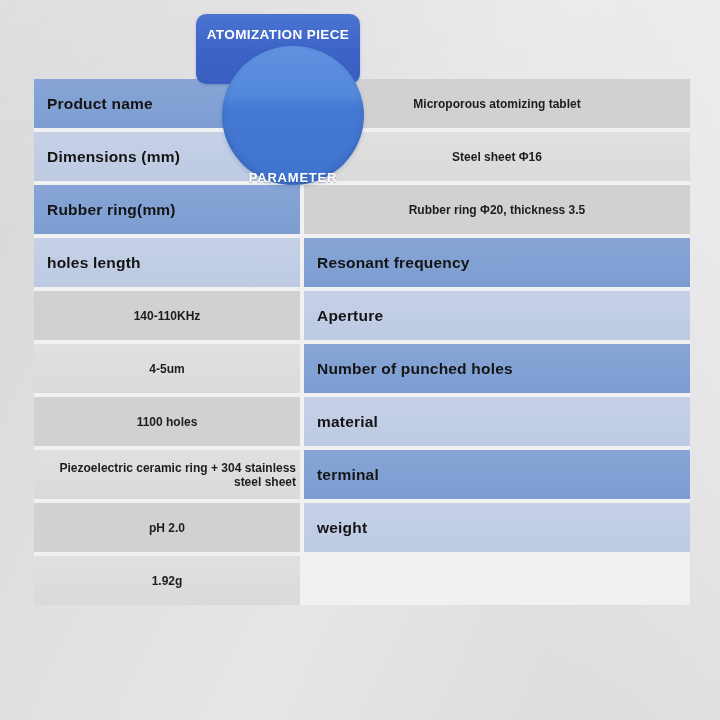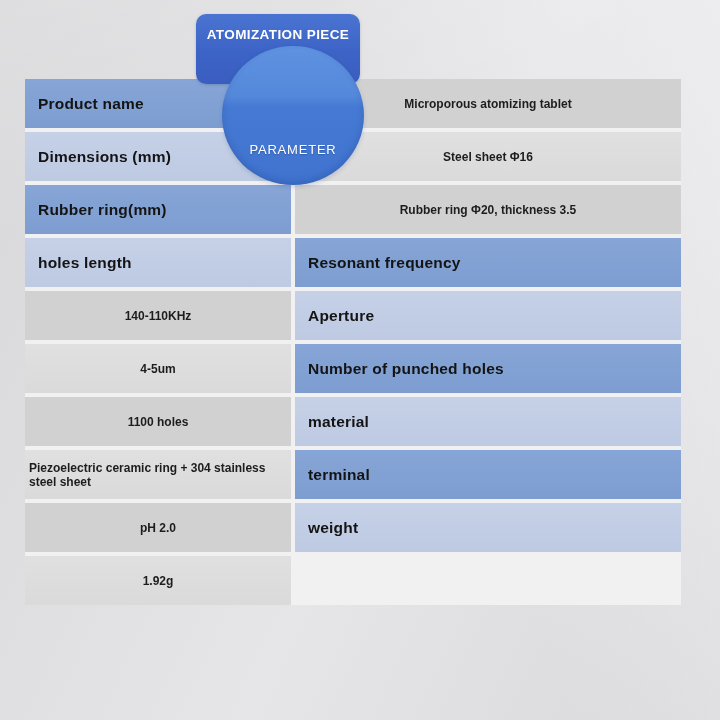--- a/index.html
+++ b/index.html
@@ -23,21 +23,21 @@
     left: -120px; top: -260px;
     width: 700px; height: 420px;
     background: linear-gradient(180deg, rgba(255,255,255,0.35), rgba(255,255,255,0));
     transform: rotate(-18deg);
     pointer-events: none;
   }
 
   
   .spec-table {
     position: absolute;
-    left: 25px; top: 79px;
+    left: 34px; top: 79px;
     width: 656px;
     display: grid;
     grid-template-columns: 266px 386px;
     gap: 4px;
     background: #f1f1f2;
     z-index: 1;
   }
   .cell {
     height: 49px;
     display: flex;
@@ -45,21 +45,21 @@
   }
   .cell.label {
     padding-left: 13px;
     font-size: 15.5px;
     font-weight: bold;
     color: #141414;
     letter-spacing: 0.2px;
   }
   .cell.value {
     justify-content: center;
-    text-align: left;
+    text-align: right;
     font-size: 12px;
     font-weight: bold;
     color: #1d1d1d;
     padding: 8px 4px;
   }
   .label.shade-a { background: linear-gradient(180deg, #87a5d6 0%, #7d9dd1 100%); }
   .label.shade-b { background: linear-gradient(180deg, #c6d1e7 0%, #bdcae2 100%); }
   .value.shade-a { background: linear-gradient(180deg, #d3d3d4 0%, #cecect 100%); background-color:#d1d1d2; }
   .value.shade-b { background: linear-gradient(180deg, #e0e0e1 0%, #dadadb 100%); }
 
@@ -89,23 +89,22 @@
     width: 142px; height: 139px;
     border-radius: 50%;
     background: linear-gradient(180deg, #5f92e0 0%, #5488da 36%, #4579d3 44%, #3f73cf 100%);
     display: flex;
     align-items: flex-end;
     justify-content: center;
     box-shadow: inset 0 -3px 6px rgba(20,40,90,0.18), 0 2px 4px rgba(40,60,110,0.18);
     z-index: 3;
   }
   .circle-text {
-    margin-bottom: 28px;
     font-size: 13px;
-    font-weight: normal;
+    font-weight: bold;
     color: #ffffff;
     letter-spacing: 0.8px;
     text-shadow: 0 1px 1px rgba(30,50,100,0.35);
   }
 </style>
 </head>
 <body>
 
 <div class="stage">
 

